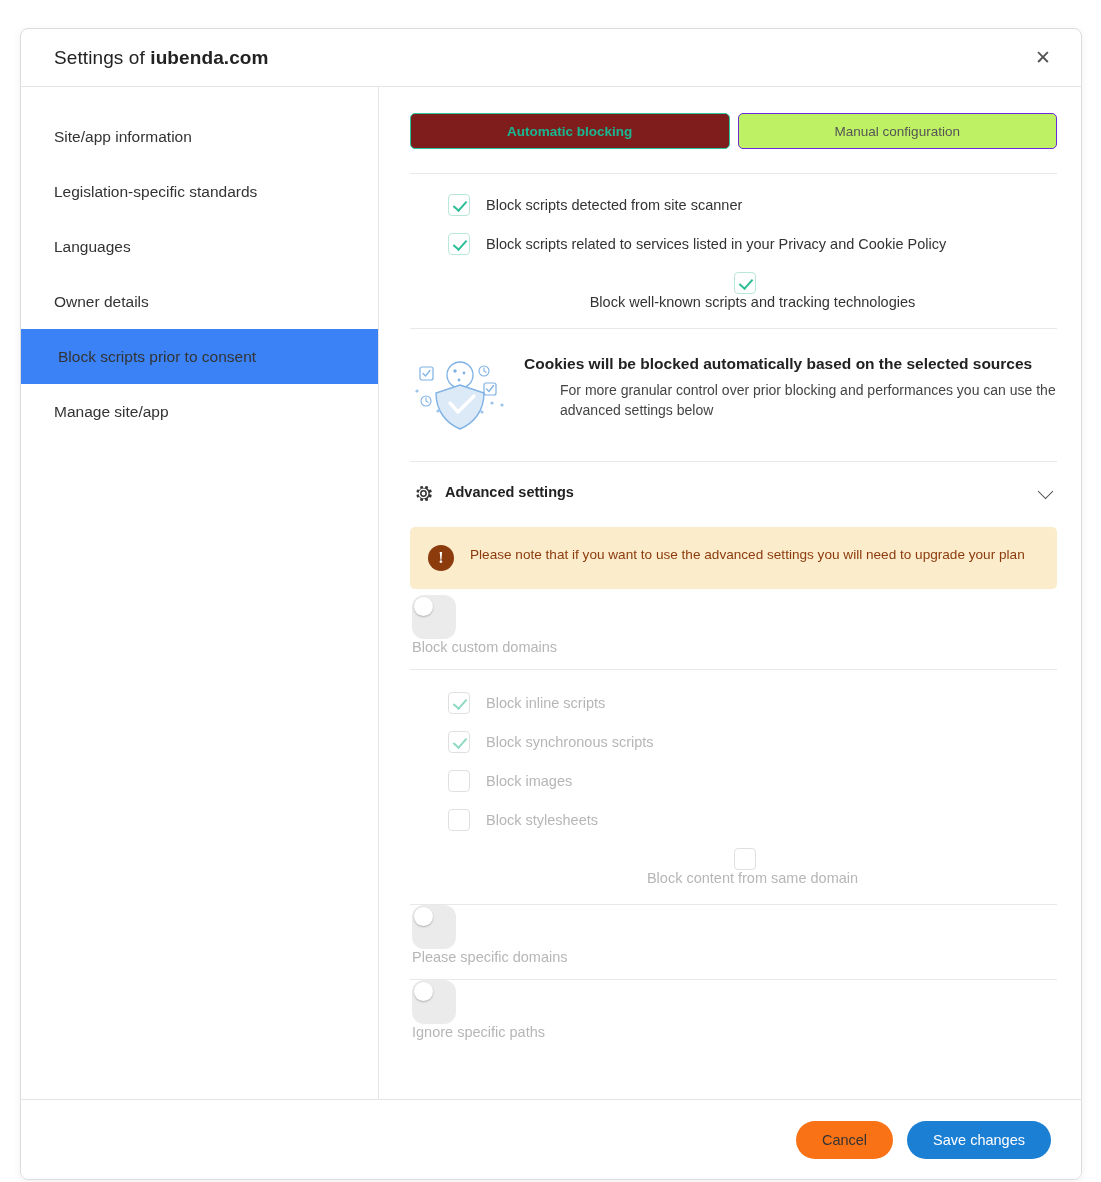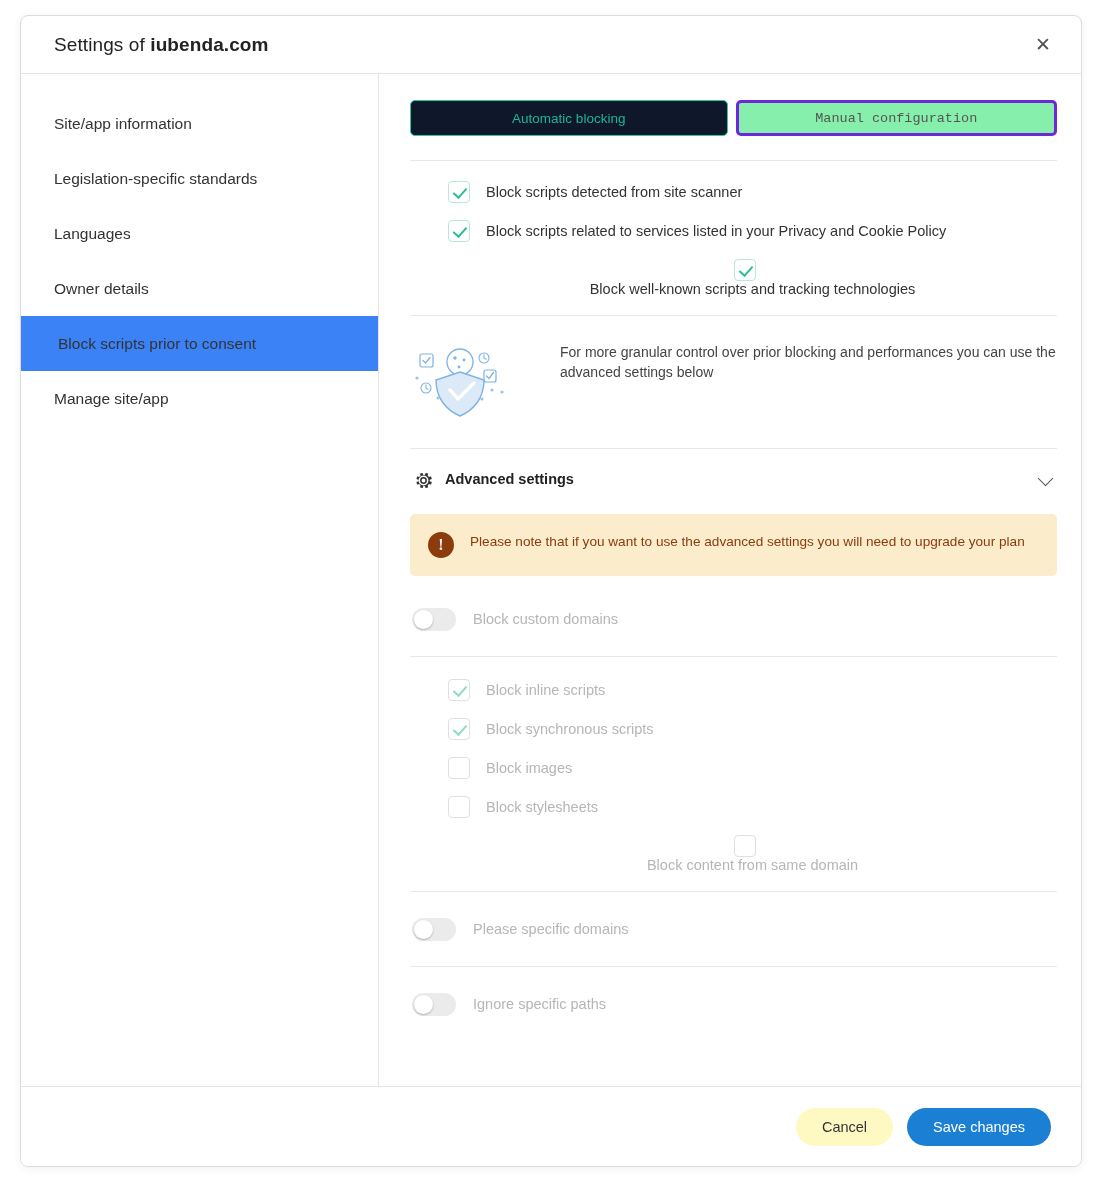--- a/index.html
+++ b/index.html
@@ -5,21 +5,21 @@
   * { box-sizing: border-box; }
   html, body {
     margin: 0; padding: 0;
     background: #ffffff;
     font-family: "Liberation Sans", sans-serif;
   }
   body { width: 1101px; height: 1182px; position: relative; }
 
   .modal {
     position: absolute;
-    left: 20px; top: 15px;
+    left: 20px; top: 28px;
     width: 1062px; height: 1152px;
     background: #ffffff;
     border: 1px solid #dcdcdc;
     border-radius: 8px;
     box-shadow: 0 2px 10px rgba(0,0,0,0.06);
     display: flex;
     flex-direction: column;
     overflow: hidden;
   }
 
@@ -98,28 +98,27 @@
     flex: 1 1 0;
     height: 36px;
     border-radius: 5px;
     display: flex; align-items: center; justify-content: center;
     font-size: 13.5px;
     cursor: pointer;
   }
   .tab.selected {
     border: 1.6px solid #28c9a0;
     color: #19b791;
-    background: #0f172a;
-    font-weight: 400;
+    background: #7f1d1d;
+    font-weight: 700;
   }
   .tab.unselected {
-    background: #86efac;
+    background: #bef264;
     color: #555;
-    border: 3px solid #6d28d9;
-    font-family: Liberation Mono, monospace;
+    border: 1px solid #6d28d9;
   }
 
   hr.sep {
     border: none;
     border-top: 1px solid #e8e8e8;
     margin: 0;
   }
 
   
   .check-list { padding: 20px 0 8px 2px; }
@@ -232,23 +231,23 @@
   .warn-text {
     font-size: 13.6px;
     color: #8c3b0d;
     line-height: 1.5;
     max-width: 560px;
   }
 
   
   .toggle-row {
     display: flex;
-    align-items: center;
     height: 74px;
     padding-left: 2px;
+    flex-direction: column;
   }
   .toggle {
     width: 44px; height: 23px;
     border-radius: 12px;
     background: #ebebeb;
     position: relative;
     flex: 0 0 44px;
     margin-right: 17px;
     cursor: pointer;
   }
@@ -278,21 +277,21 @@
     background: #fff;
   }
   .btn {
     border: none;
     border-radius: 20px;
     font-size: 14.5px;
     cursor: pointer;
     font-family: "Liberation Sans", sans-serif;
   }
   .btn-cancel {
-    background: #fef9c3;
+    background: #f97316;
     color: #333;
     padding: 11px 26px;
   }
   .btn-save {
     background: #1b7fd4;
     color: #fff;
     padding: 11px 26px;
   }
 </style>
 </head>
@@ -378,20 +377,21 @@
             <circle cx="12" cy="46" r="5" fill="none" stroke="#7fb2e5" stroke-width="1.1"></circle>
             <path d="M12 42.5 L12 46 L14.5 47.5" fill="none" stroke="#7fb2e5" stroke-width="1.1"></path>
             <circle cx="3" cy="36" r="1.6" fill="#9cc4ea"></circle>
             <circle cx="88" cy="50" r="1.6" fill="#9cc4ea"></circle>
             <circle cx="78" cy="48" r="1.6" fill="#9cc4ea"></circle>
             <circle cx="24" cy="56" r="1.6" fill="#9cc4ea"></circle>
             <circle cx="68" cy="57" r="1.6" fill="#9cc4ea"></circle>
           </svg>
         </div>
         <div>
+          <div class="info-text-title">Cookies will be blocked automatically based on the selected sources</div>
           <div class="info-text-sub">For more granular control over prior blocking and performances you can use the advanced settings below</div>
         </div>
       </div>
 
       <hr class="sep">
 
       <div class="adv-head">
         <span>
           <svg width="19" height="19" viewBox="0 0 20 20" xmlns="http://www.w3.org/2000/svg">
             <path fill="#333" d="M10 6.4a3.6 3.6 0 1 0 0 7.2 3.6 3.6 0 0 0 0-7.2zm0 5.6a2 2 0 1 1 0-4 2 2 0 0 1 0 4z"></path>

